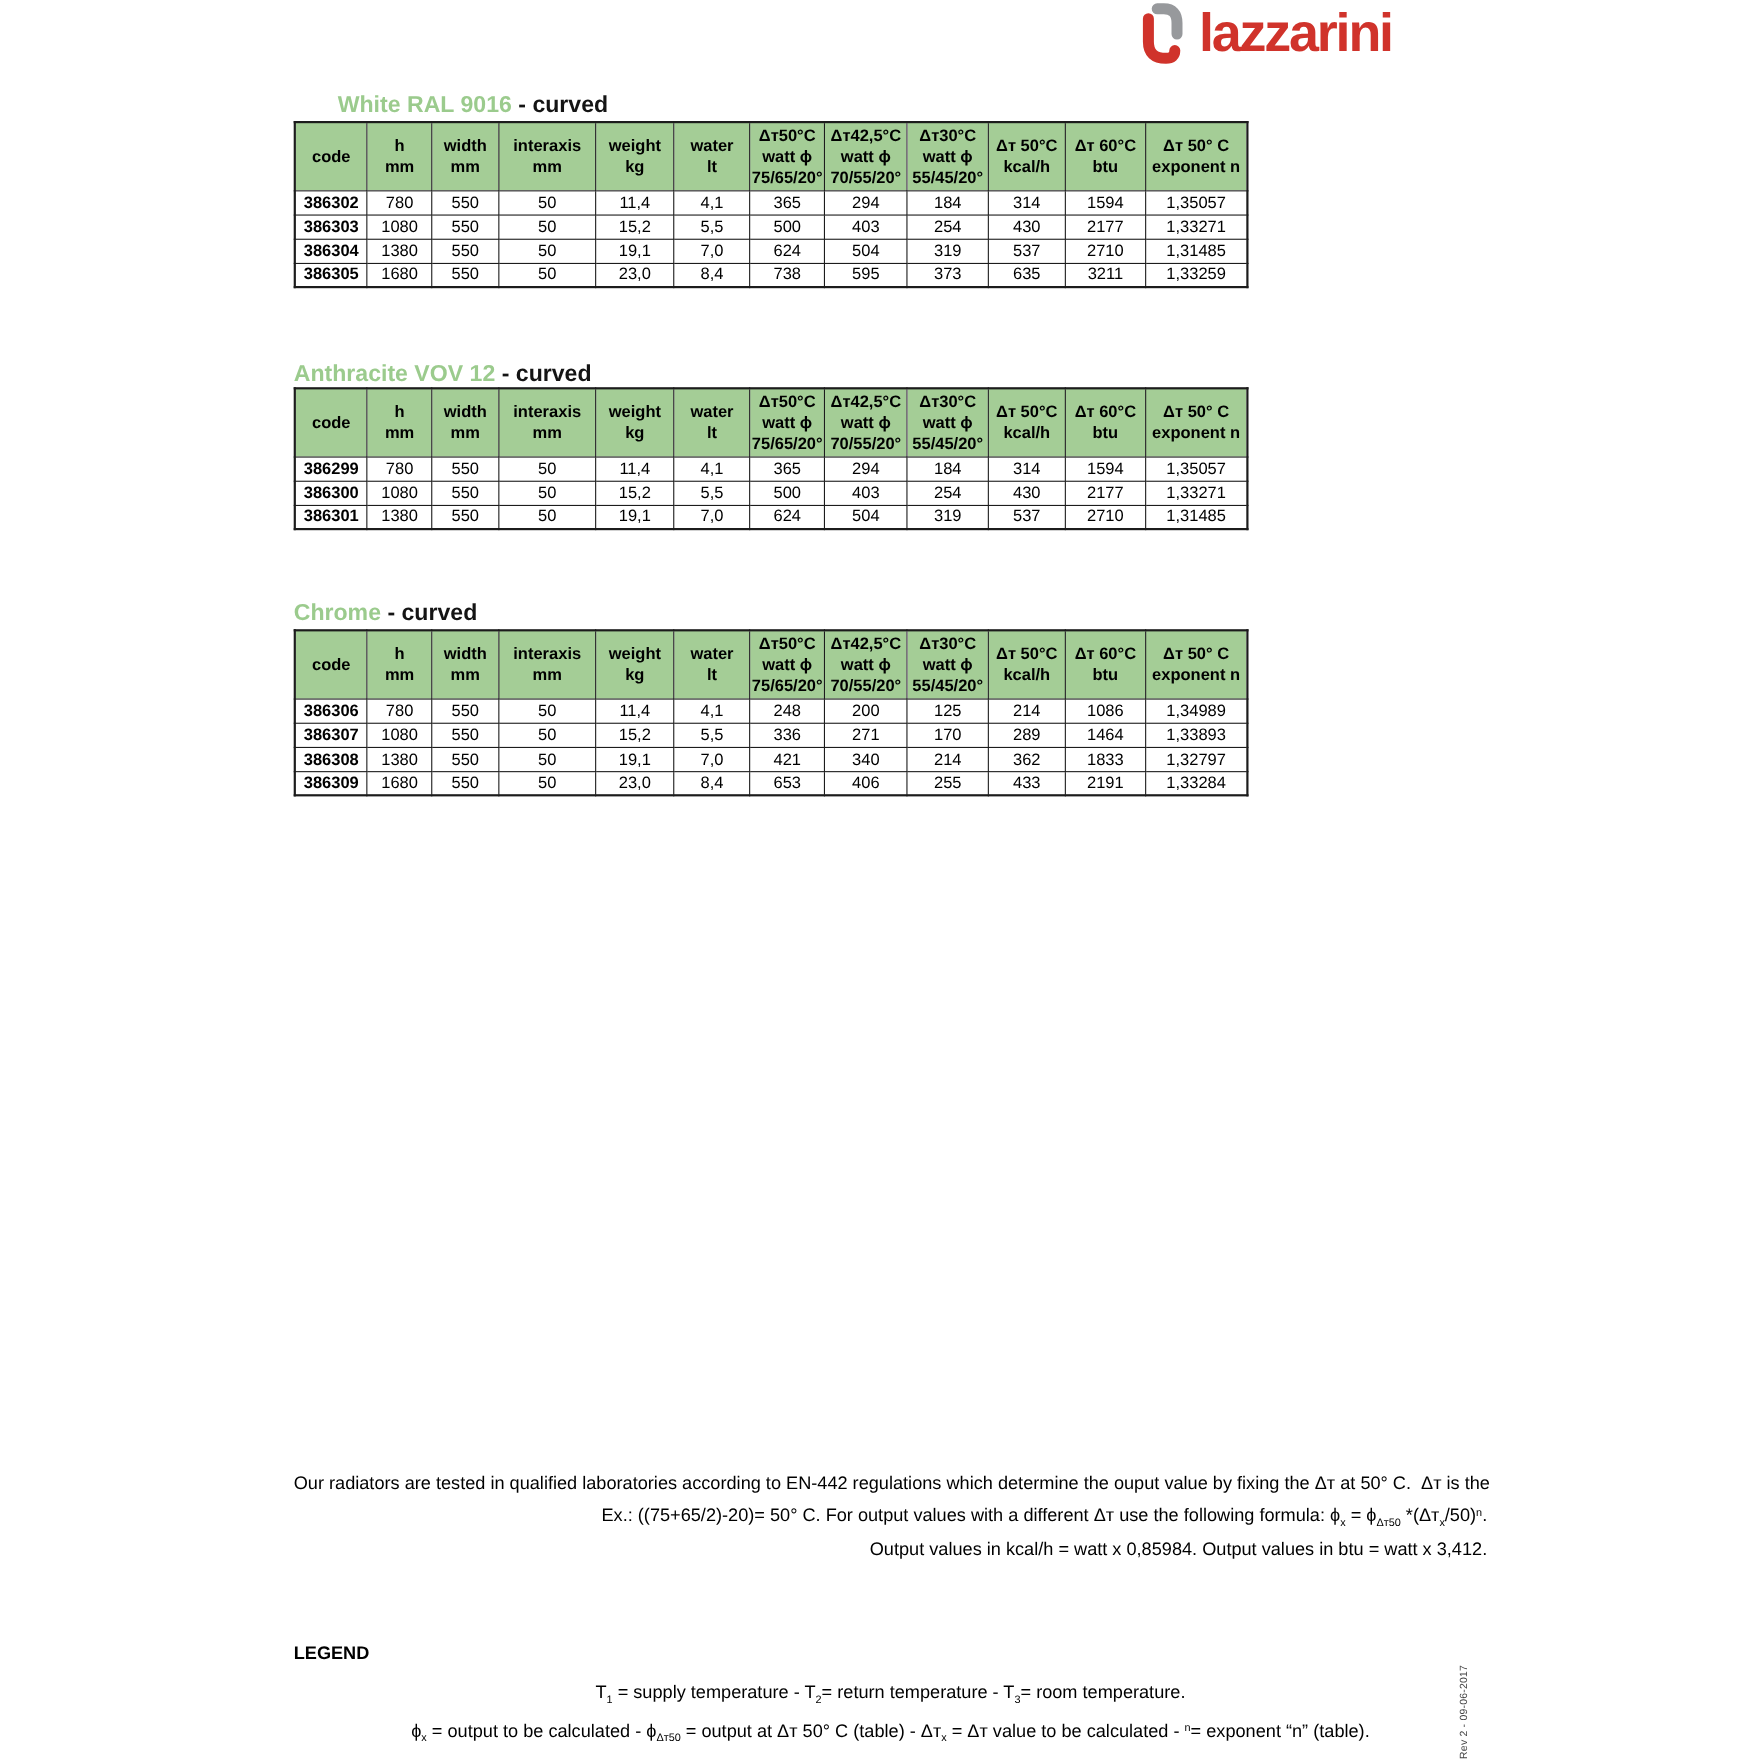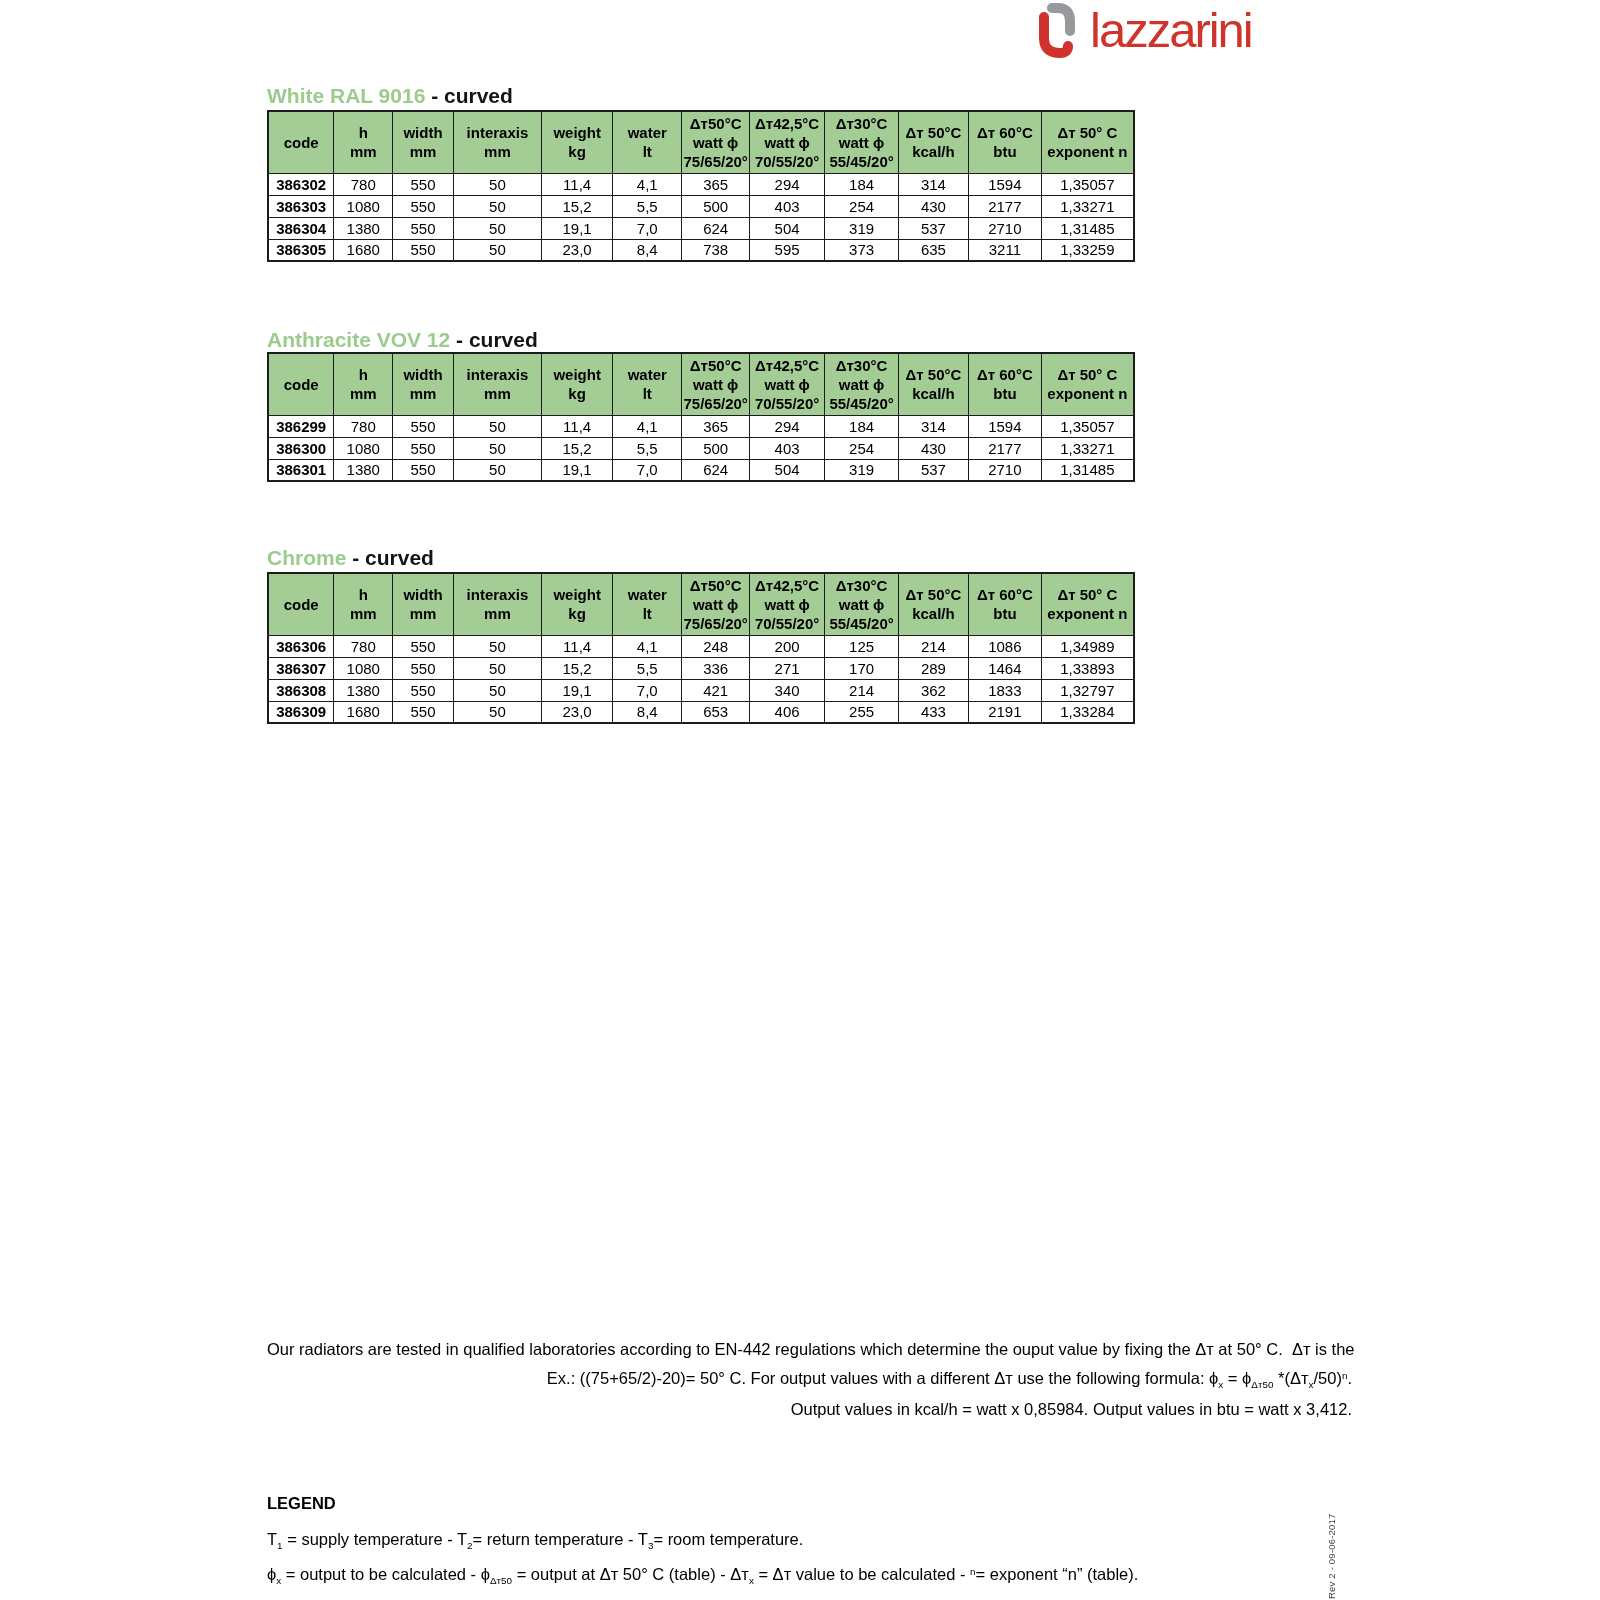--- a/index.html
+++ b/index.html
@@ -10,48 +10,48 @@
     --line:#1c1c1c;
   }
   *{box-sizing:border-box;margin:0;padding:0;}
   html,body{background:#ffffff;}
   body{font-family:"Liberation Sans","DejaVu Sans",sans-serif;color:#000;}
   .page{position:relative;width:1600px;height:1600px;background:#fff;overflow:hidden;}
 
   
   .logo{position:absolute;top:2px;left:1030px;width:300px;height:60px;display:flex;align-items:flex-start;}
   .logo-icon{width:52px;height:58px;flex:0 0 auto;margin-right:8px;}
-  .logo-text{font-size:49px;line-height:56px;font-weight:normal;color:var(--logo-red);letter-spacing:-2px;}
+  .logo-text{font-size:49px;line-height:56px;font-weight:bold;color:var(--logo-red);letter-spacing:-2px;}
 
   
   .sec-title{position:absolute;left:267px;font-size:21px;font-weight:bold;line-height:24px;}
   .sec-title .green{color:var(--green-title);}
   .sec-title .black{color:#141414;}
-  #title-0{top:84px;}
+  #title-0{top:84px;margin-left:40px;}
   #title-1{top:328px;}
   #title-2{top:546px;}
 
   
   table.spec{position:absolute;left:267px;width:868px;border-collapse:collapse;table-layout:fixed;background:#fff;}
   #table-0{top:110px;}
   #table-1{top:352px;}
   #table-2{top:572px;}
   table.spec th,table.spec td{border:1.5px solid var(--line);overflow:hidden;}
   table.spec{border:2px solid var(--line);}
   table.spec th{background:var(--green-header);font-weight:bold;font-size:15px;line-height:19px;height:62px;vertical-align:middle;text-align:center;padding:1px 0;}
   table.spec th .hl{display:block;}
   table.spec td{height:22px;font-size:15px;text-align:center;vertical-align:middle;padding:0 2px;white-space:nowrap;}
   table.spec td.code{font-weight:bold;}
 
   
   .notes{position:absolute;left:267px;top:1337px;width:1085px;font-size:16.5px;}
   .notes .nline{line-height:25.5px;white-space:nowrap;text-align:right;}
   .legend-heading{position:absolute;left:267px;top:1494px;font-size:16.5px;font-weight:bold;}
   .legend{position:absolute;left:267px;top:1526px;width:1085px;font-size:16.5px;}
-  .legend .nline{line-height:26px;white-space:nowrap;}
+  .legend .nline{line-height:26px;white-space:nowrap;text-align:center;}
   sub{font-size:0.6em;vertical-align:-0.4em;}
   sup{font-size:0.6em;vertical-align:0.5em;}
 
   
   .rev{position:absolute;left:1326px;top:1599px;transform:rotate(-90deg);transform-origin:left top;font-size:9.5px;color:#444;white-space:nowrap;letter-spacing:0.2px;}
 </style>
 </head>
 <body>
 
 <div class="page">

